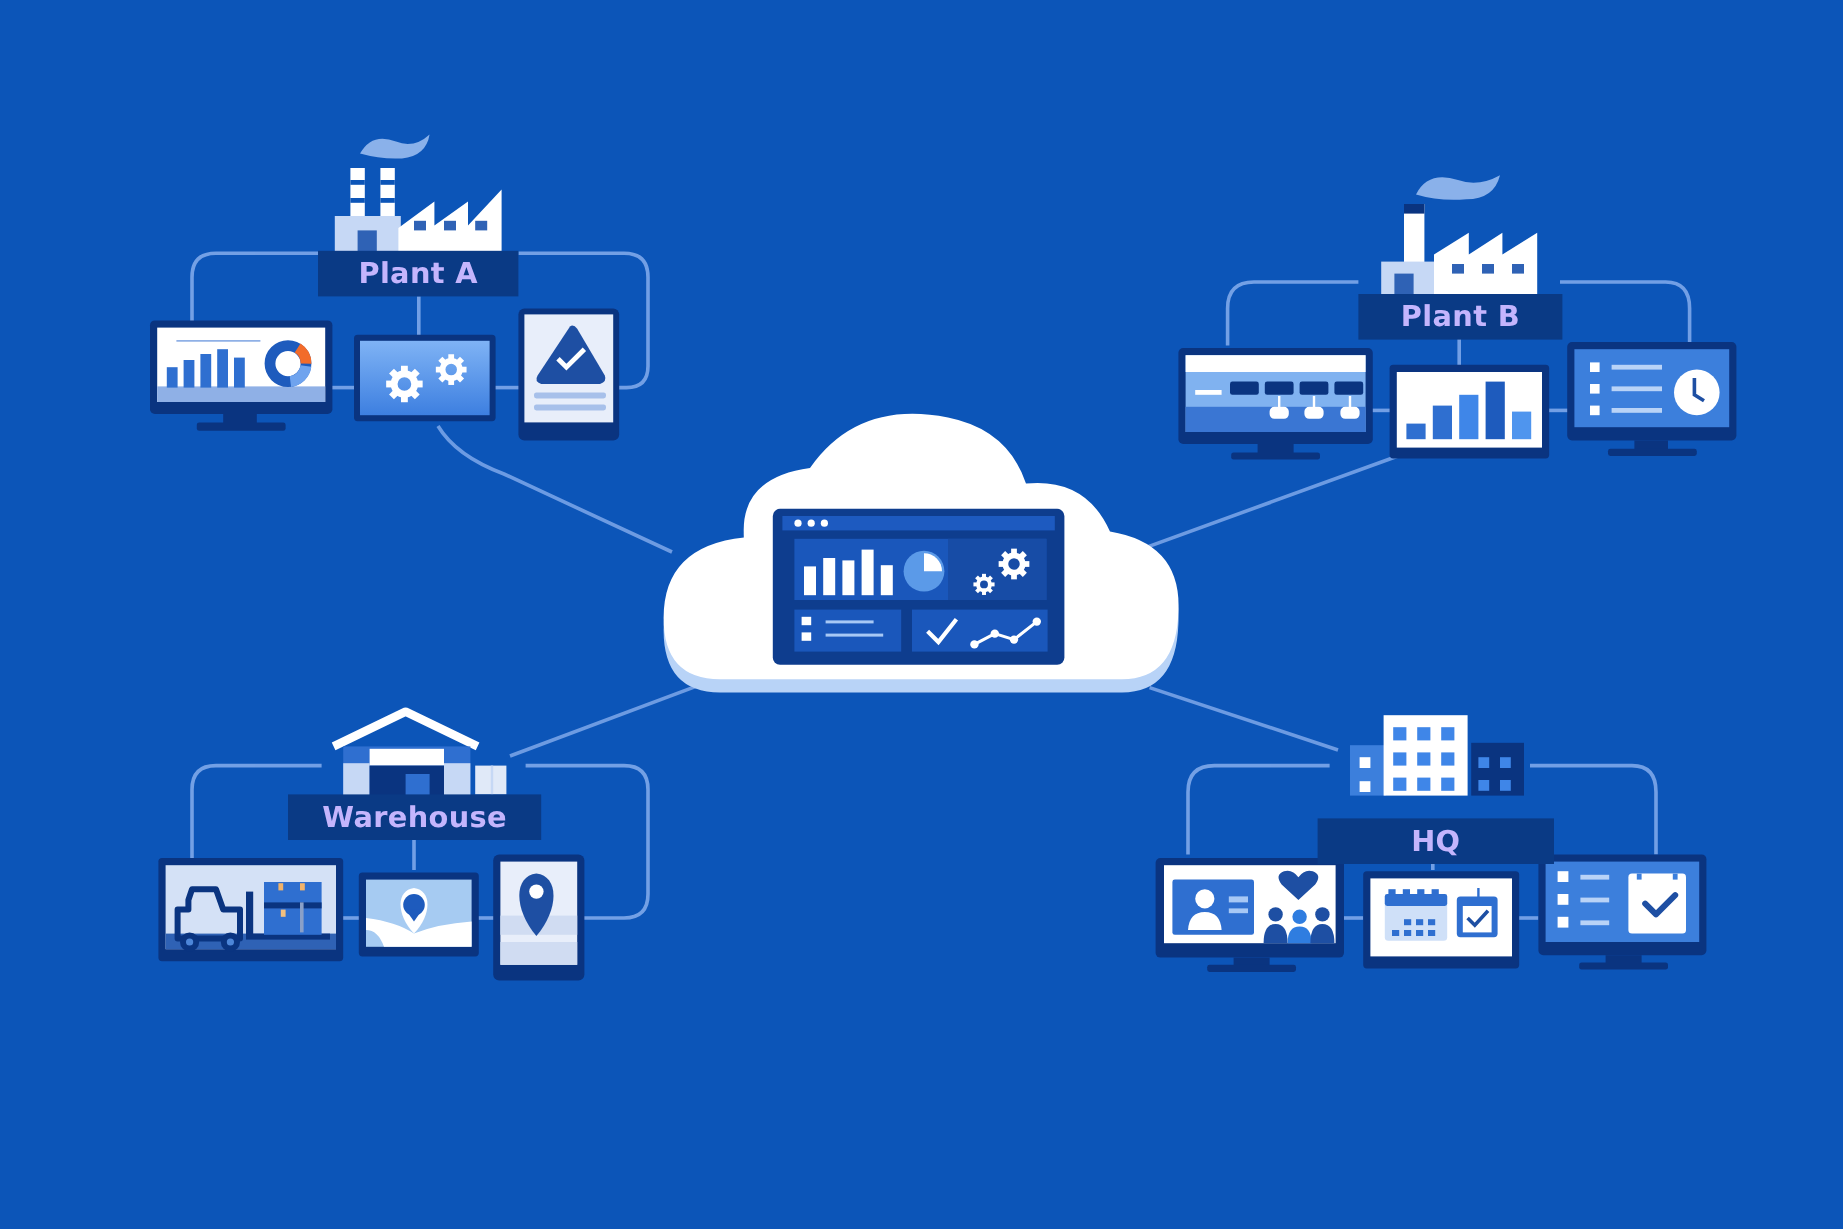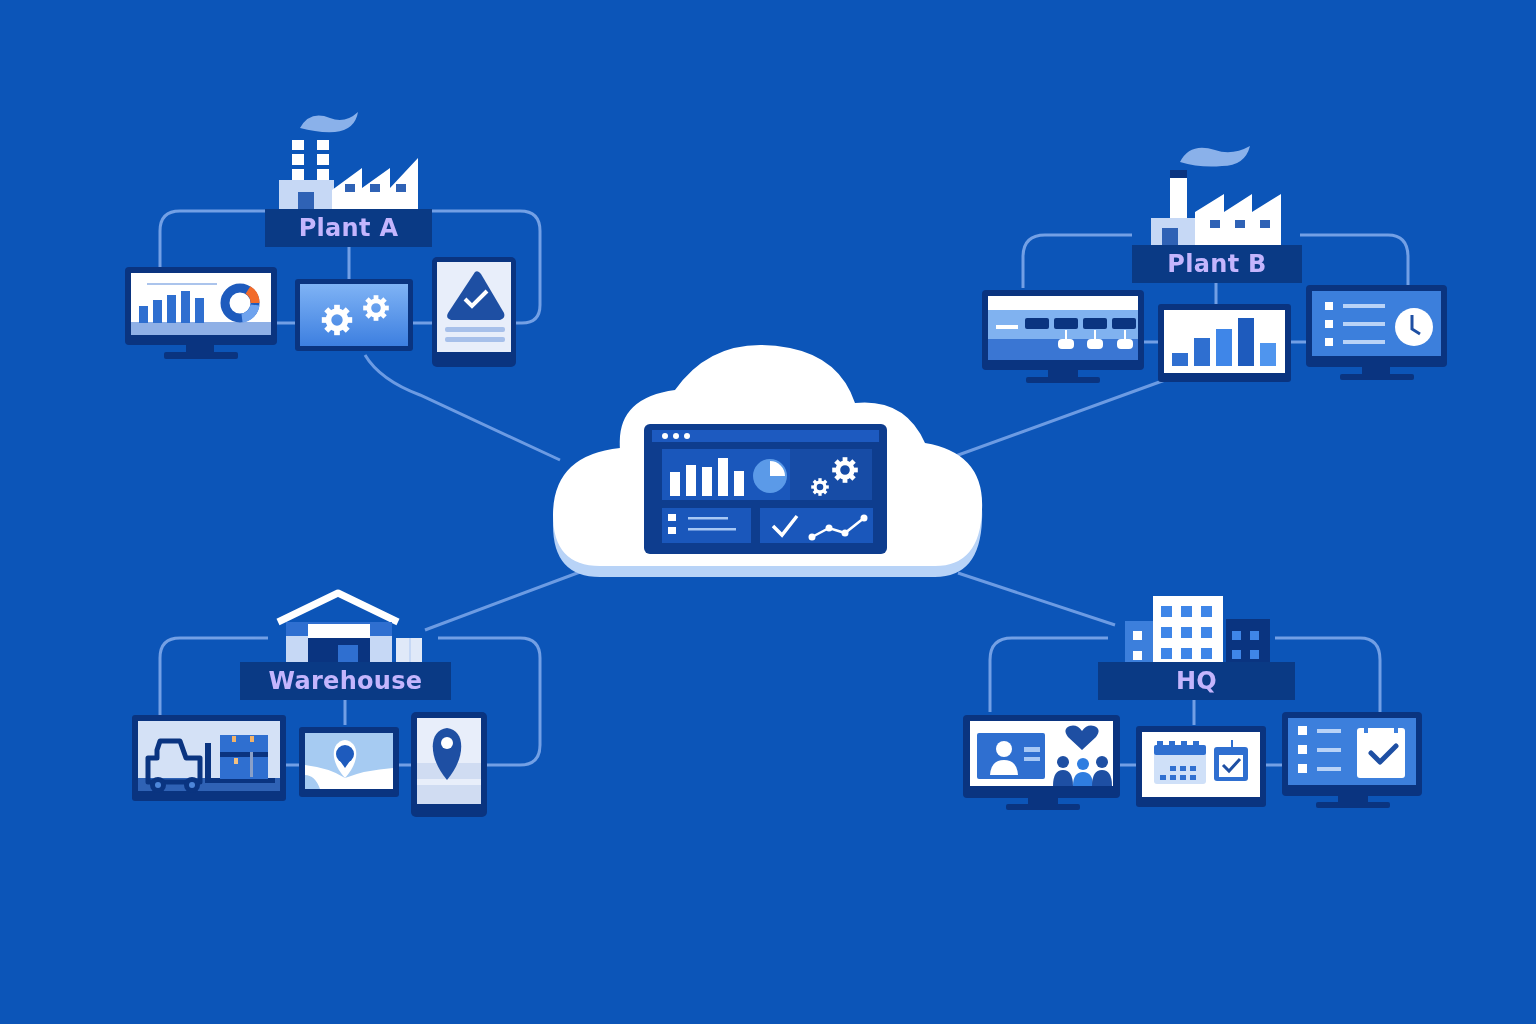--- a/index.html
+++ b/index.html
@@ -360,21 +360,21 @@
       <circle cx="812" cy="537" r="3.5" fill="#fff"></circle>
       <circle cx="829" cy="528" r="3.5" fill="#fff"></circle>
       <circle cx="845" cy="533" r="3.5" fill="#fff"></circle>
       <circle cx="864" cy="518" r="3.5" fill="#fff"></circle>
     </g>
   </svg>
 
   <div class="label" style="left:265px; top:209px; width:167px; height:38px;">Plant A</div>
   <div class="label" style="left:1132px; top:245px; width:170px; height:38px;">Plant B</div>
   <div class="label" style="left:240px; top:662px; width:211px; height:38px;">Warehouse</div>
-  <div class="label" style="left:1098px; top:662px; width:197px; height:38px;">HQ</div>
+  <div class="label" style="left:1098px; top:682px; width:197px; height:38px;">HQ</div>
 
   <div class="hotspot" style="left:125px;top:267px;width:152px;height:92px;"></div>
   <div class="hotspot" style="left:295px;top:279px;width:118px;height:72px;"></div>
   <div class="hotspot" style="left:432px;top:257px;width:84px;height:110px;"></div>
   <div class="hotspot" style="left:982px;top:290px;width:162px;height:93px;"></div>
   <div class="hotspot" style="left:1158px;top:304px;width:133px;height:78px;"></div>
   <div class="hotspot" style="left:1306px;top:285px;width:141px;height:95px;"></div>
   <div class="hotspot" style="left:132px;top:715px;width:154px;height:86px;"></div>
   <div class="hotspot" style="left:299px;top:727px;width:100px;height:70px;"></div>
   <div class="hotspot" style="left:411px;top:712px;width:76px;height:105px;"></div>

